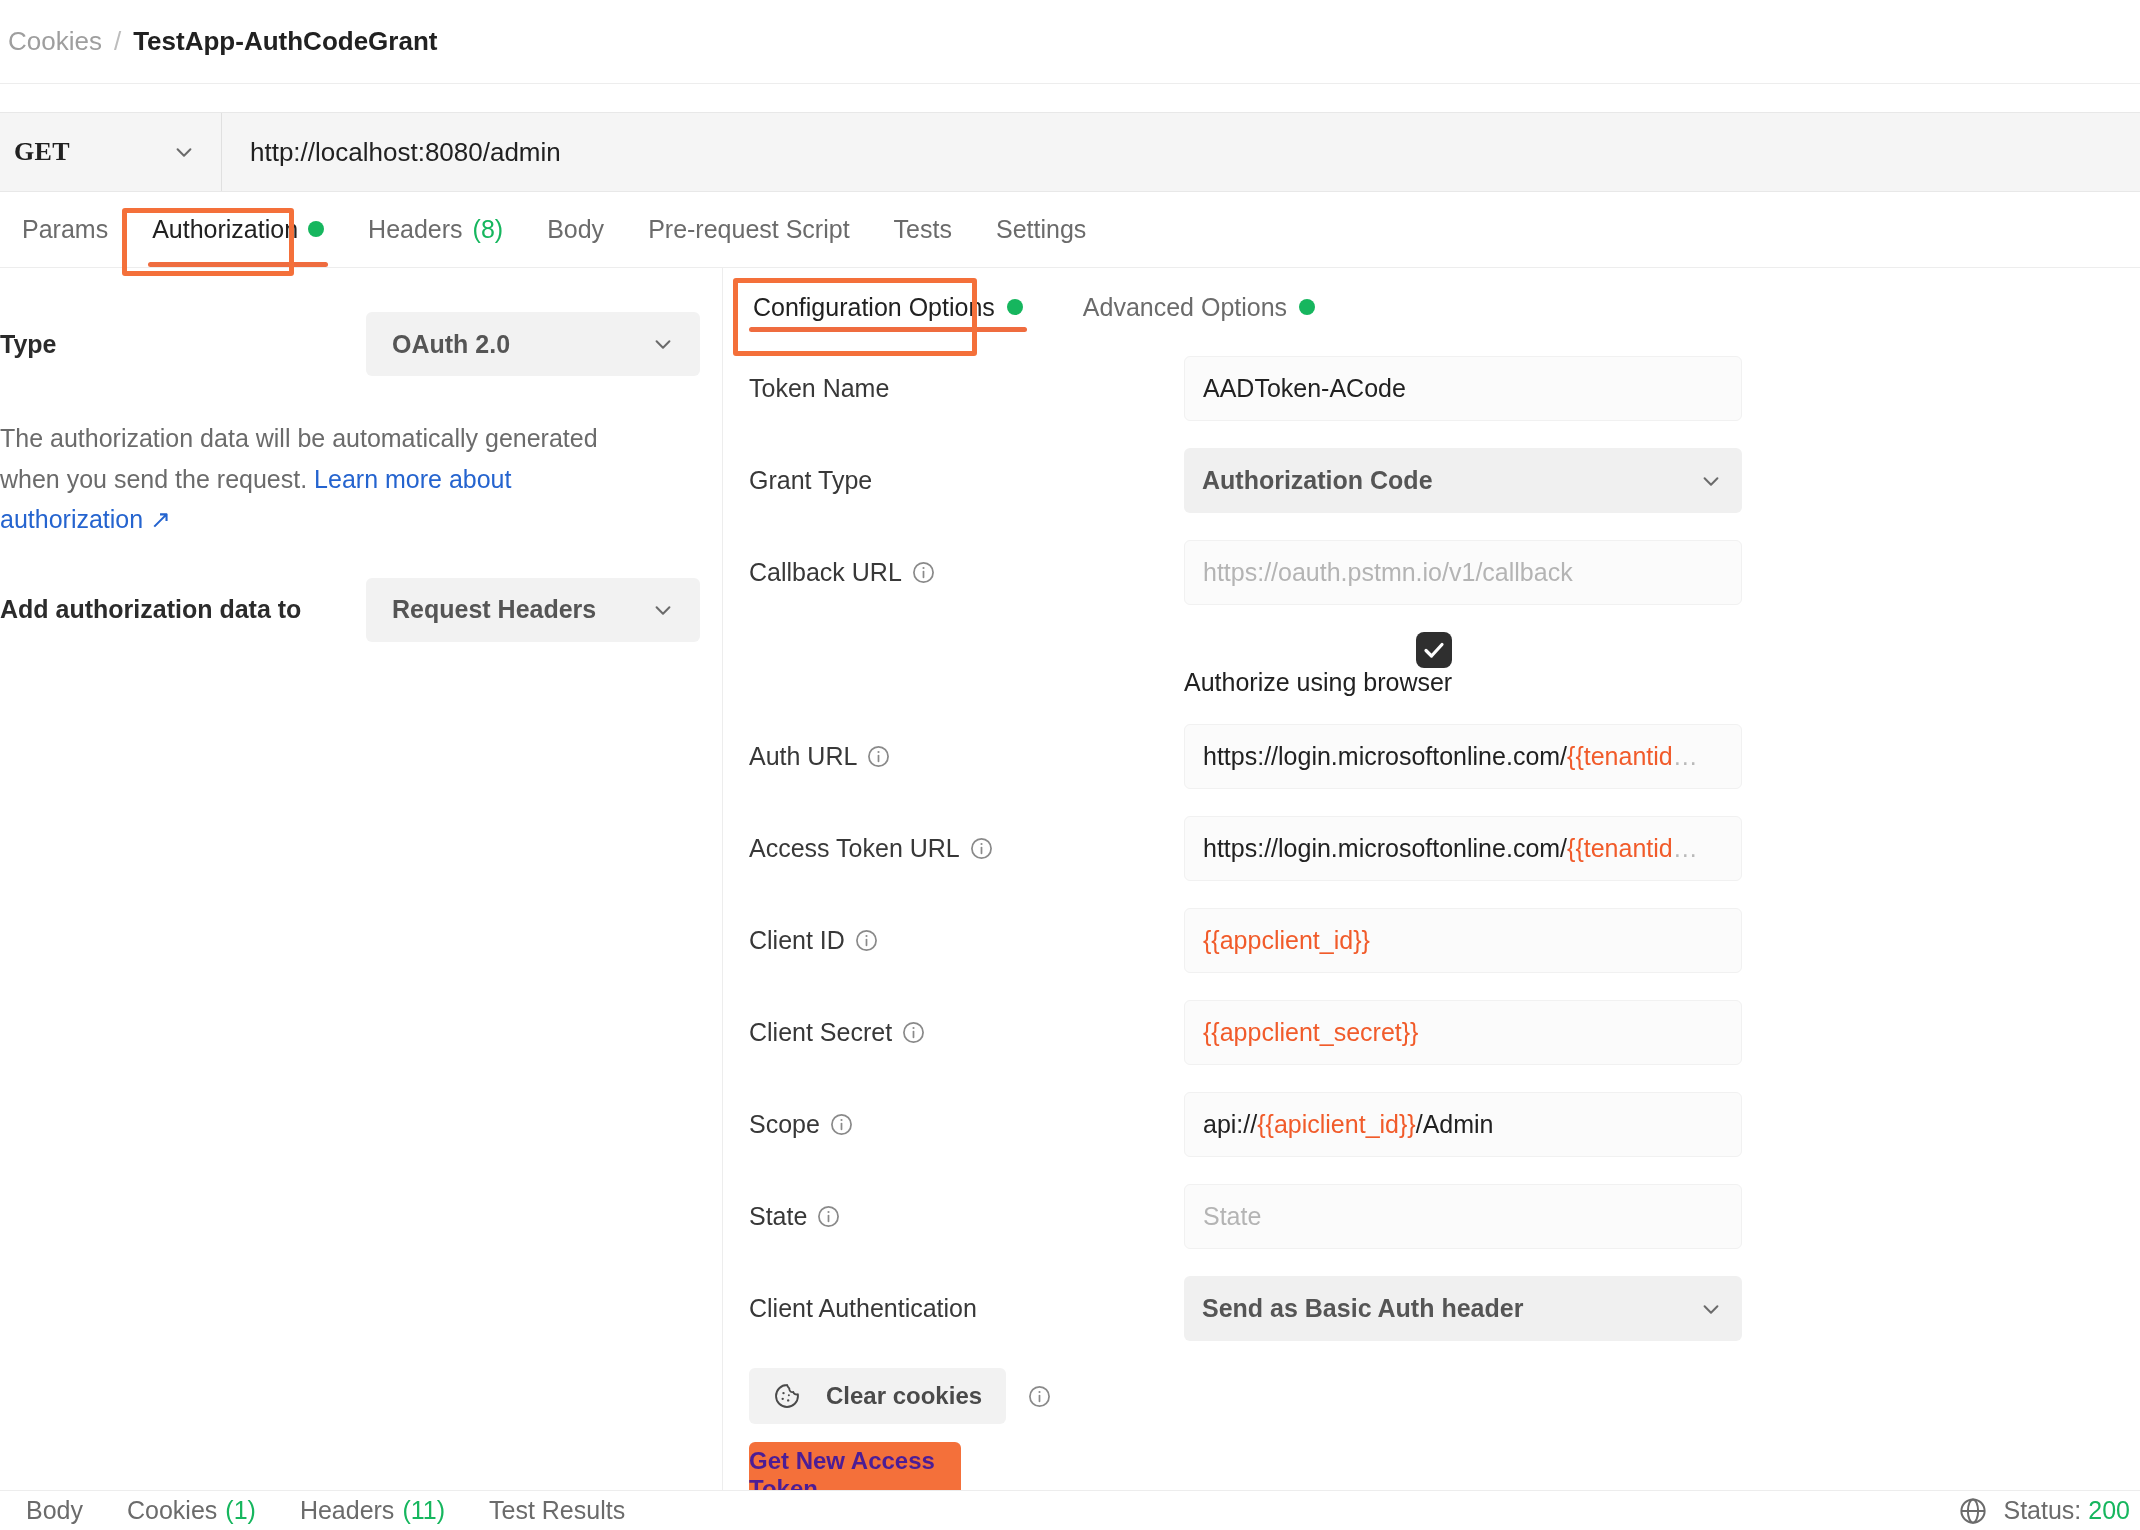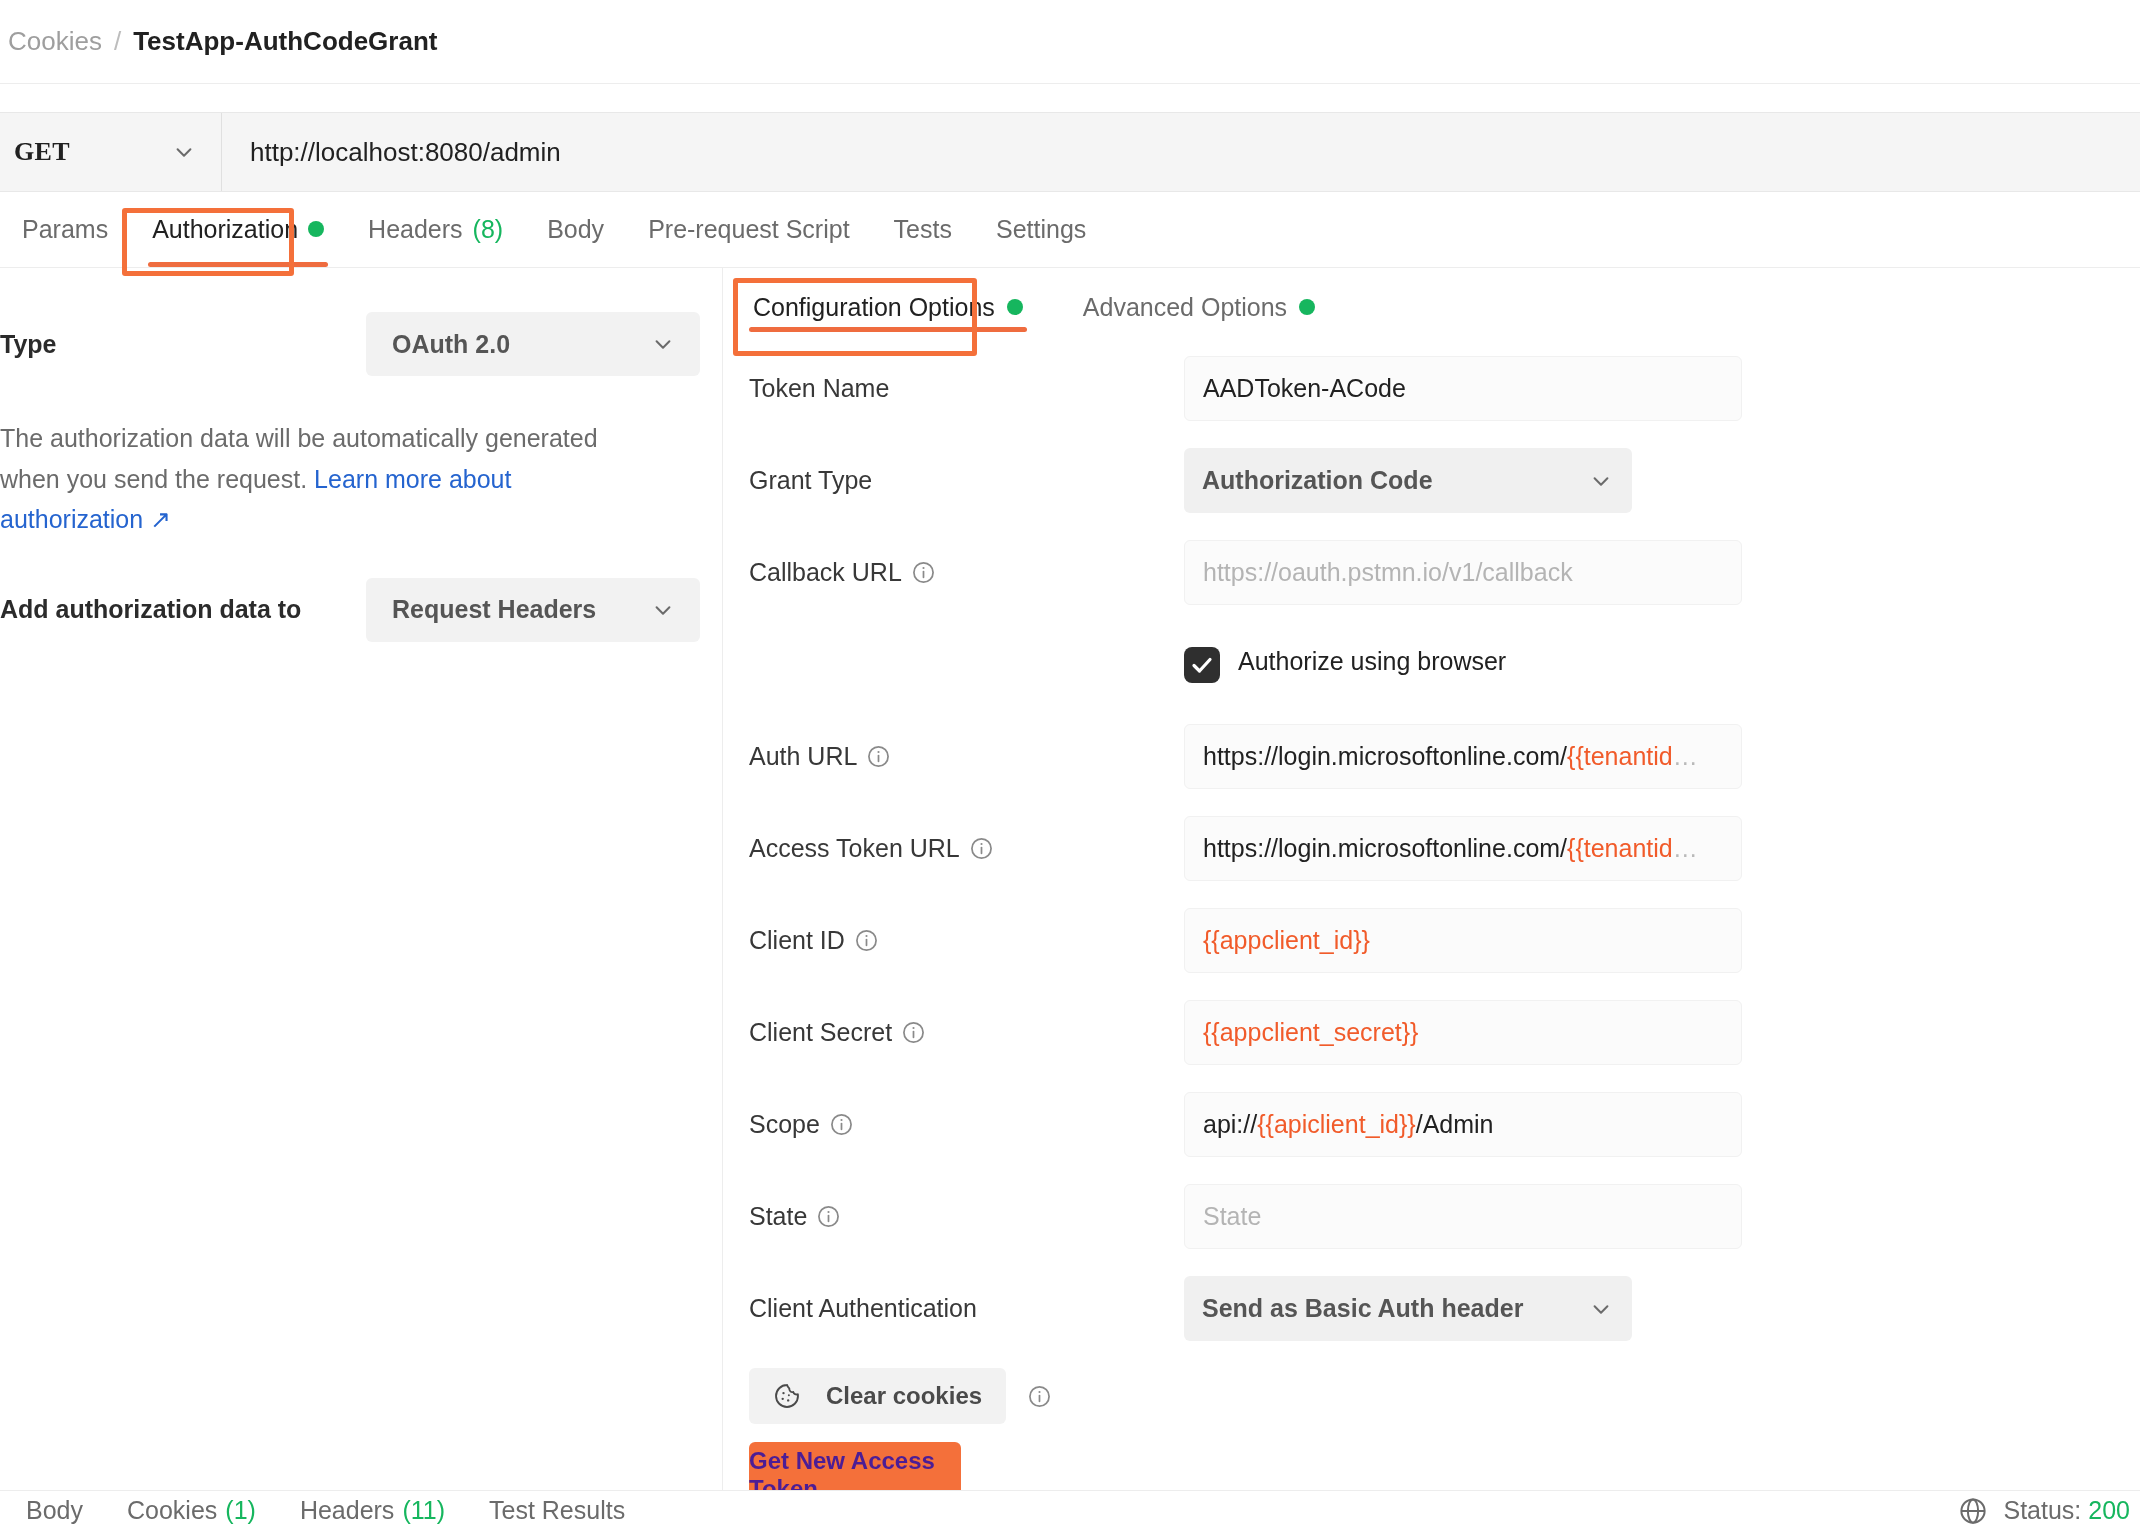--- a/index.html
+++ b/index.html
@@ -129,31 +129,31 @@
   .fctl { width: 558px; flex: none; }
   .input {
     width: 558px; height: 65px; border-radius: 6px;
     display: flex; align-items: center; padding: 0 18px;
     font-size: 25px; background: #f8f8f8; border: 1px solid #1d4ed8;
     color: #212121; cursor: text; overflow: hidden; white-space: nowrap;
   }
   .input.plain { background: #fbfbfb; border-color: #f1f1f1; }
   .input.placeholder { color: #b4b4b4; }
   .dropdown {
-    width: 448px; height: 65px; border-radius: 6px; background: #f0f0f0;
+    width: 558px; height: 65px; border-radius: 6px; background: #f0f0f0;
     display: flex; align-items: center; justify-content: space-between;
     padding: 0 20px 0 18px; font-size: 25px; font-weight: 600; color: #555; cursor: pointer;
   }
   .var { color: #f15b2a; }
   .muted-ellipsis { color: #b9b9b9; }
 
   
   .cbrow { display: flex; align-items: center; height: 65px; margin-bottom: 27px; padding-left: 26px; }
   .cbrow .spacer { width: 435px; flex: none; }
-  .cb-wrap { display: flex; align-items: flex-start; gap: 18px; cursor: pointer; }
+  .cb-wrap { display: flex; align-items: flex-end; cursor: pointer; flex-direction: column; }
   .checkbox {
     width: 36px; height: 36px; border-radius: 8px; background: #2f2f2f;
     display: flex; align-items: center; justify-content: center; flex: none;
   }
   .checkbox svg { width: 24px; height: 24px; display: block; }
   .cb-label { font-size: 25px; color: #212121; }
 
   
   .btn-row { display: flex; align-items: center; gap: 22px; padding-left: 26px; margin-top: 18px; }
   .clear-cookies {

